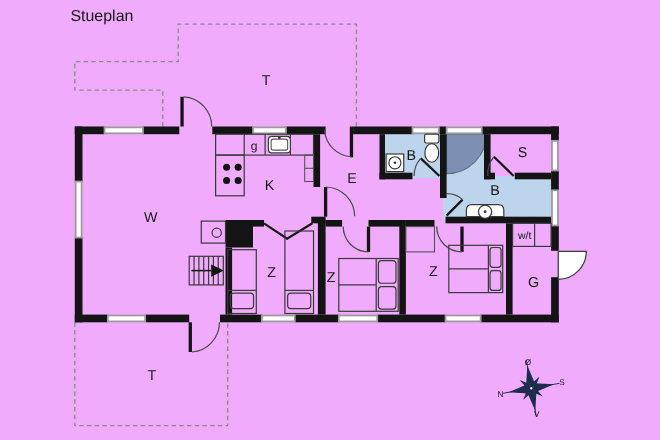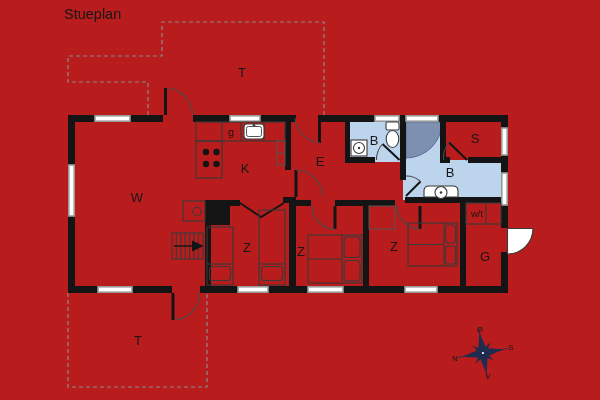--- a/index.html
+++ b/index.html
@@ -1,16 +1,16 @@
 <!DOCTYPE html>
 <html><head>
 <meta charset="utf-8">
 <style>
   html,body{margin:0;padding:0;background:#ffffff;}
-  .page{width:600px;height:400px;position:relative;background:#b91c1c;overflow:hidden;}
+  .page{width:600px;height:400px;position:relative;background:#f0abfc;overflow:hidden;}
   svg{display:block;}
   text{font-family:"Liberation Sans","DejaVu Sans",sans-serif;fill:#161616;}
   .room-label{font-size:13px;}
   .small-label{font-size:11px;}
   .tiny-label{font-size:9.5px;}
   .title-label{font-size:14.5px;}
   .compass-letter{font-size:7.5px;}
   .wall{fill:#141414;}
   .win{fill:#ffffff;stroke:#9a9a9a;stroke-width:1.6;}
   .thin{fill:none;stroke:#3a3a3a;stroke-width:1.1;}

